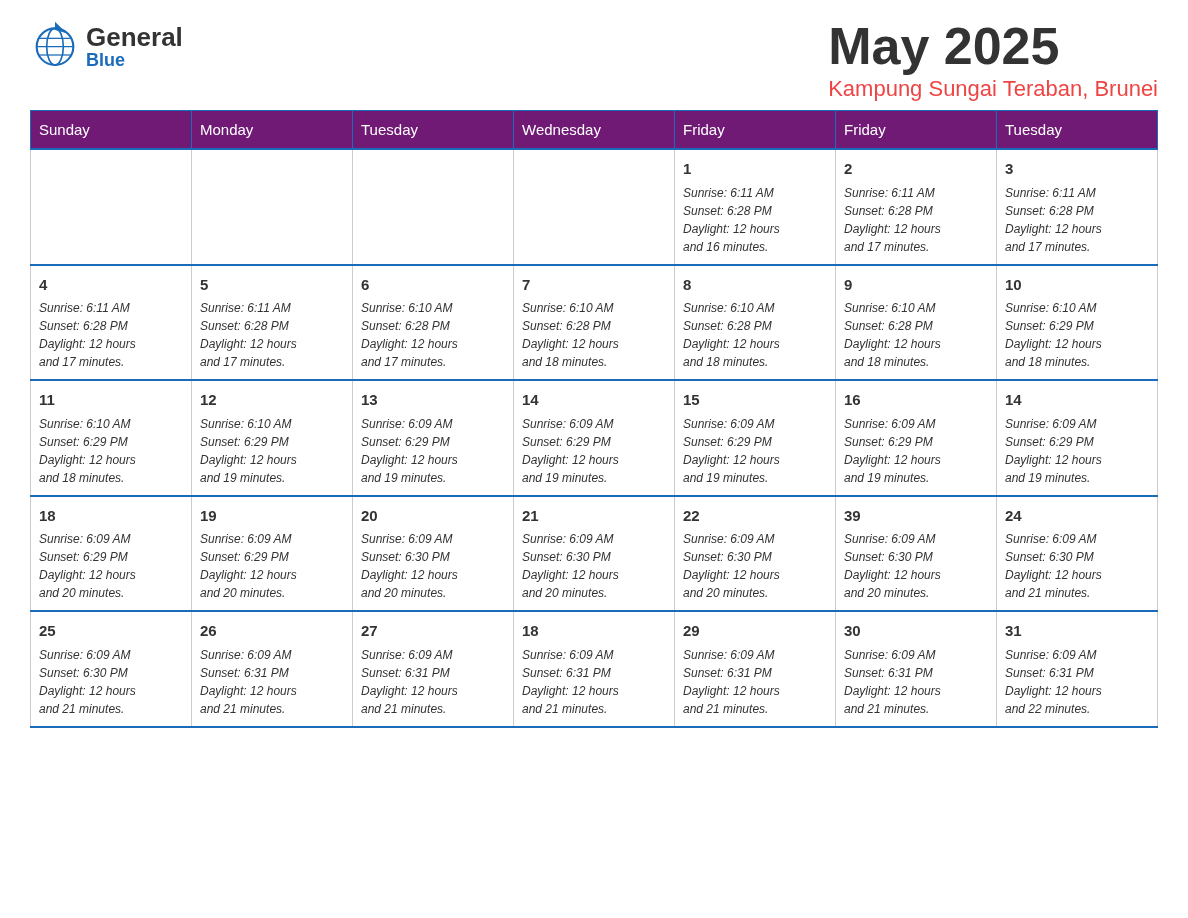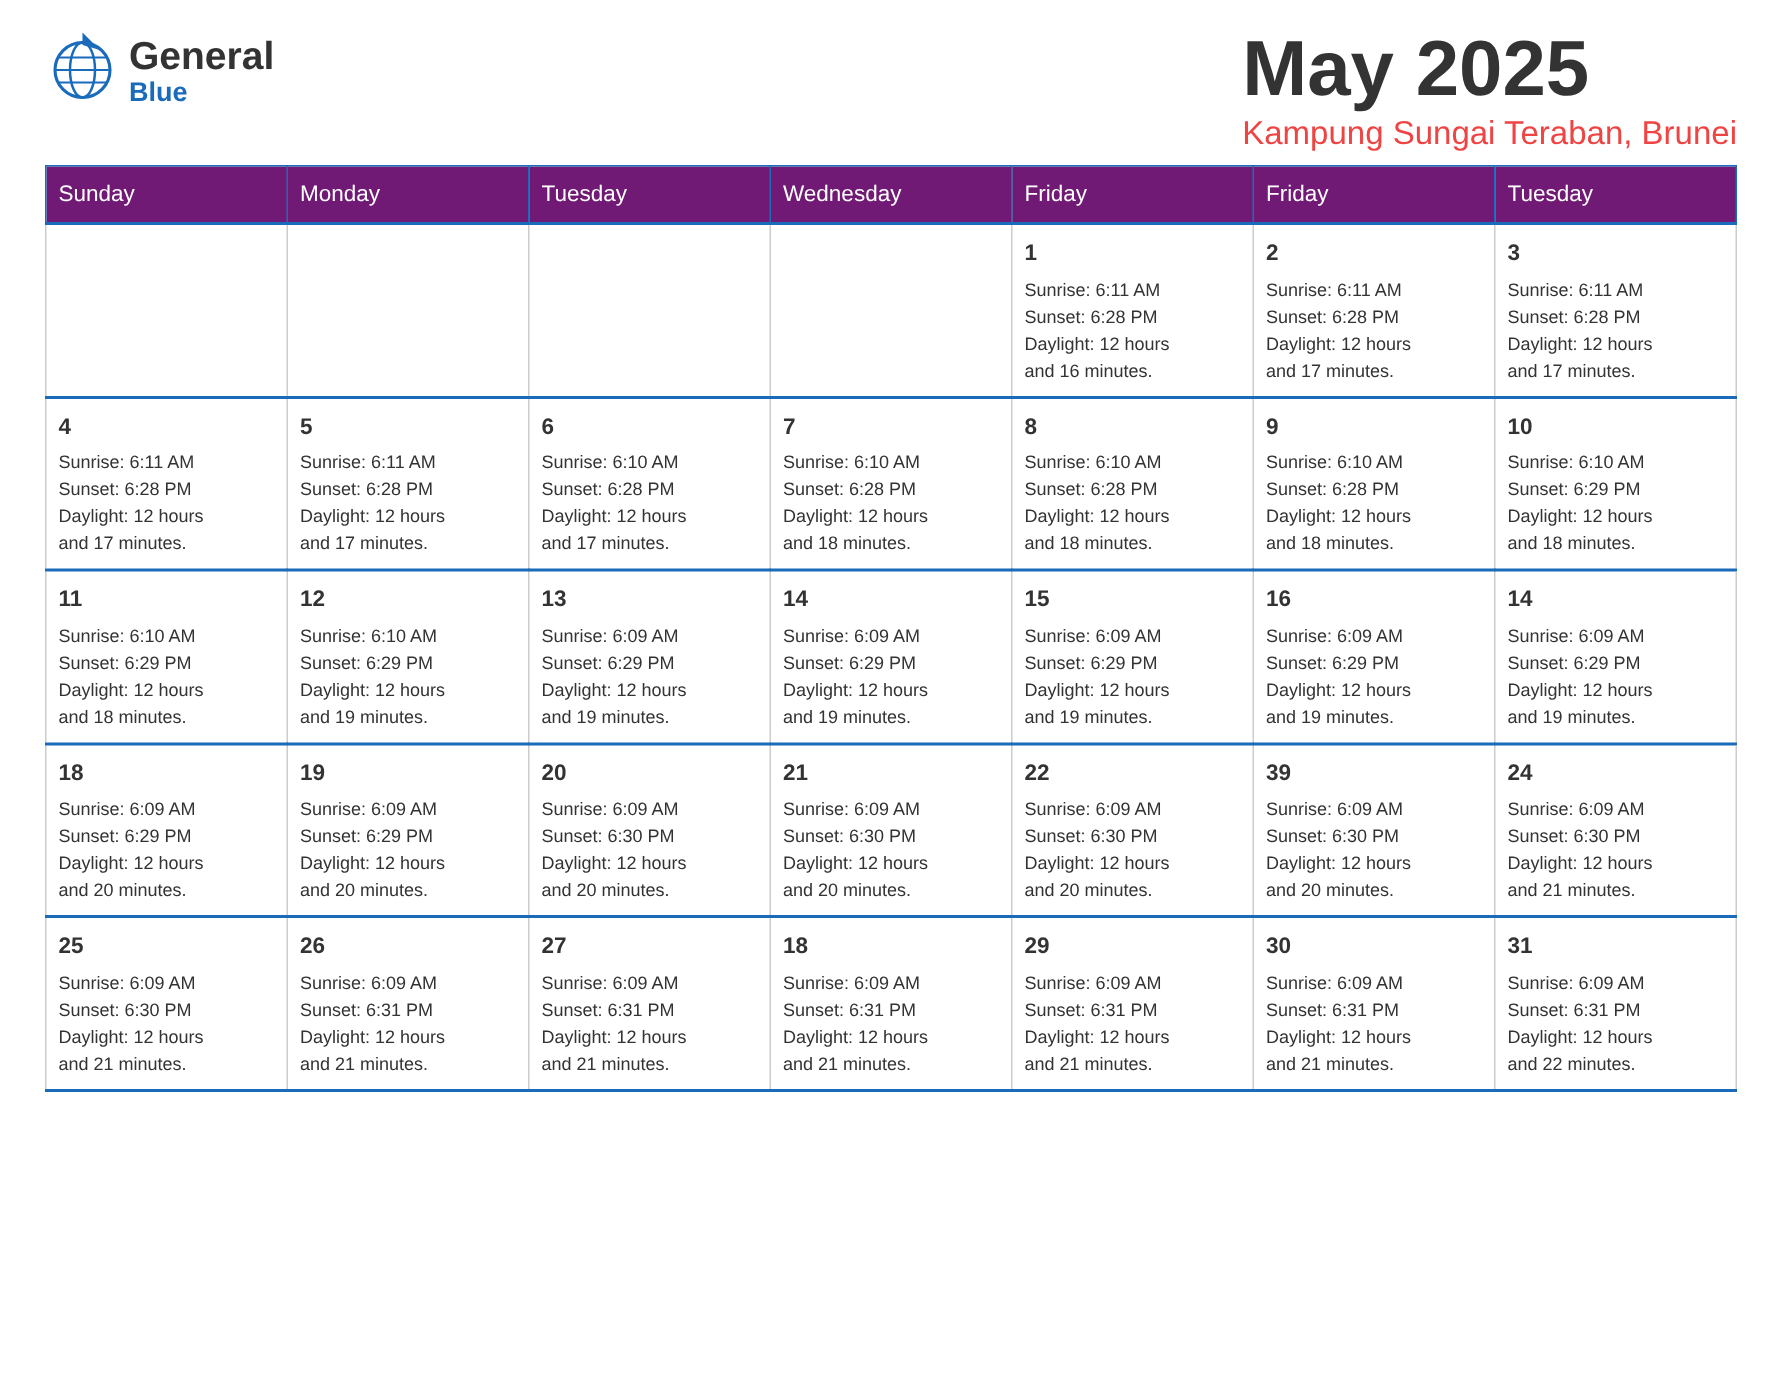--- a/index.html
+++ b/index.html
@@ -59,20 +59,21 @@
       font-size: 15px;
       font-weight: bold;
       color: #333;
       display: block;
       margin-bottom: 3px;
     }
     .calendar td .sun-info {
       color: #333;
       font-size: 12px;
       line-height: 1.5;
+      font-style: italic;
     }
     .calendar tr {
       border-bottom: 2px solid #1a6bba;
     }
     .empty-cell {
       background: #fff;
     }
     .logo-wrapper {
       display: flex;
       align-items: center;

